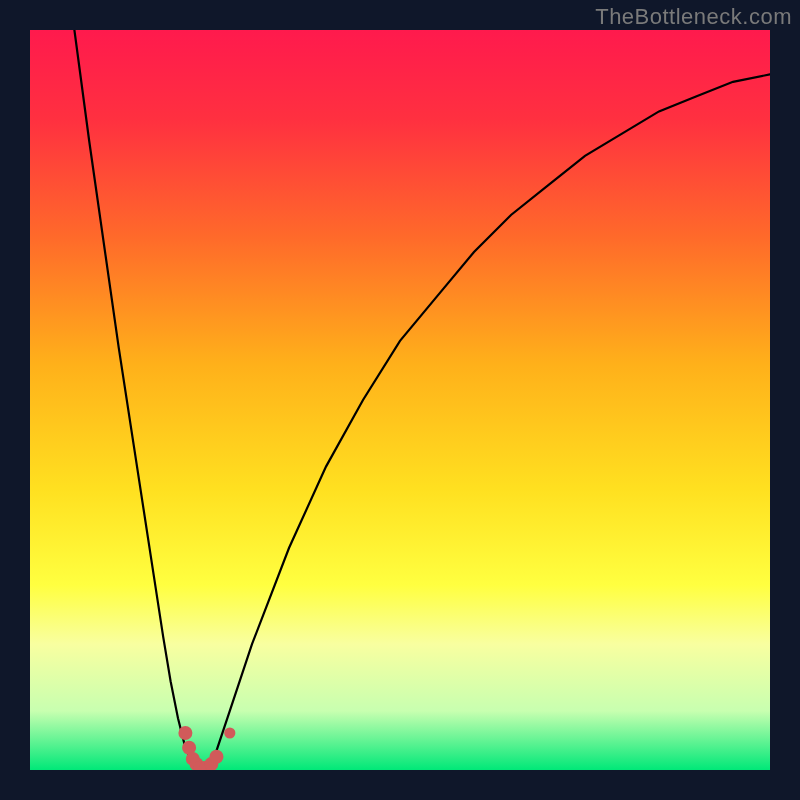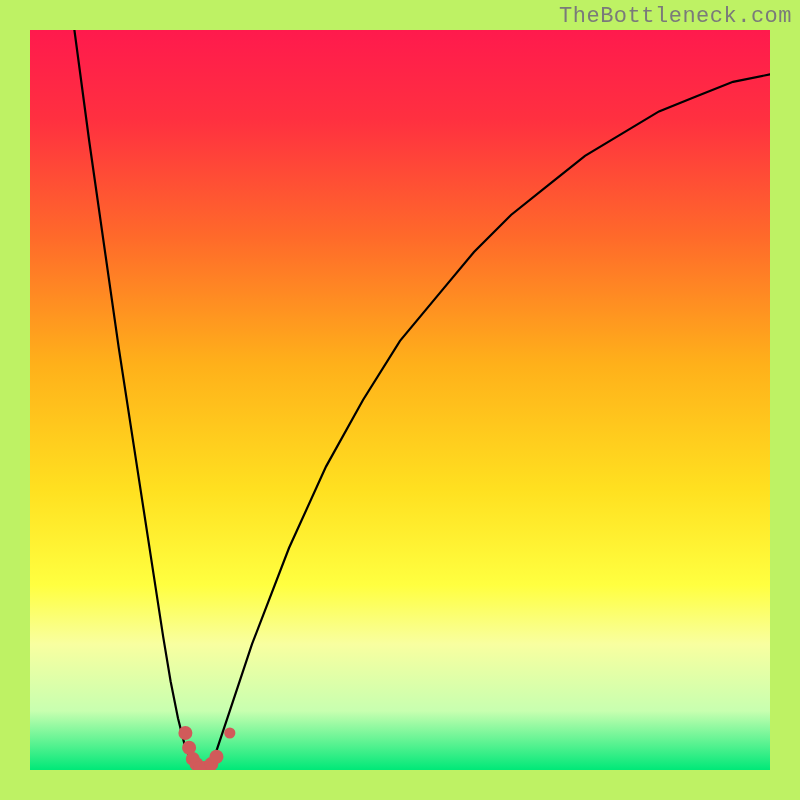--- a/index.html
+++ b/index.html
@@ -10,22 +10,21 @@
     overflow: hidden;
     background: #000;
     font-family: Arial, Helvetica, sans-serif;
   }
   .frame {
     position: absolute;
     top: 0;
     left: 0;
     width: 800px;
     height: 800px;
-    background: #bef264;
-    font-family: Liberation Mono, monospace;
+    background: #0f172a;
   }
   .plot-area {
     position: absolute;
     top: 30px;
     left: 30px;
     width: 740px;
     height: 740px;
     overflow: hidden;
   }
   .watermark {

